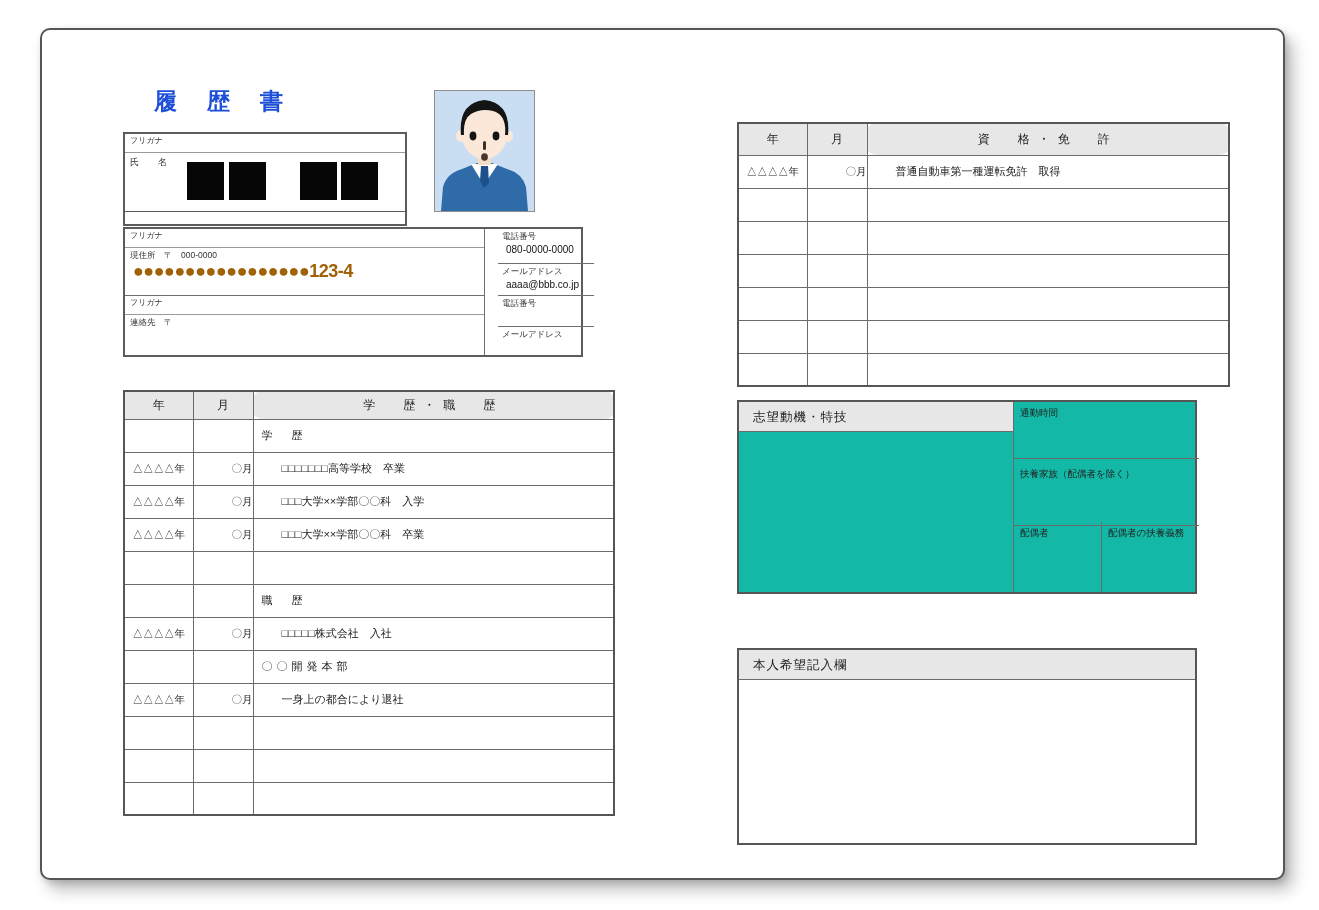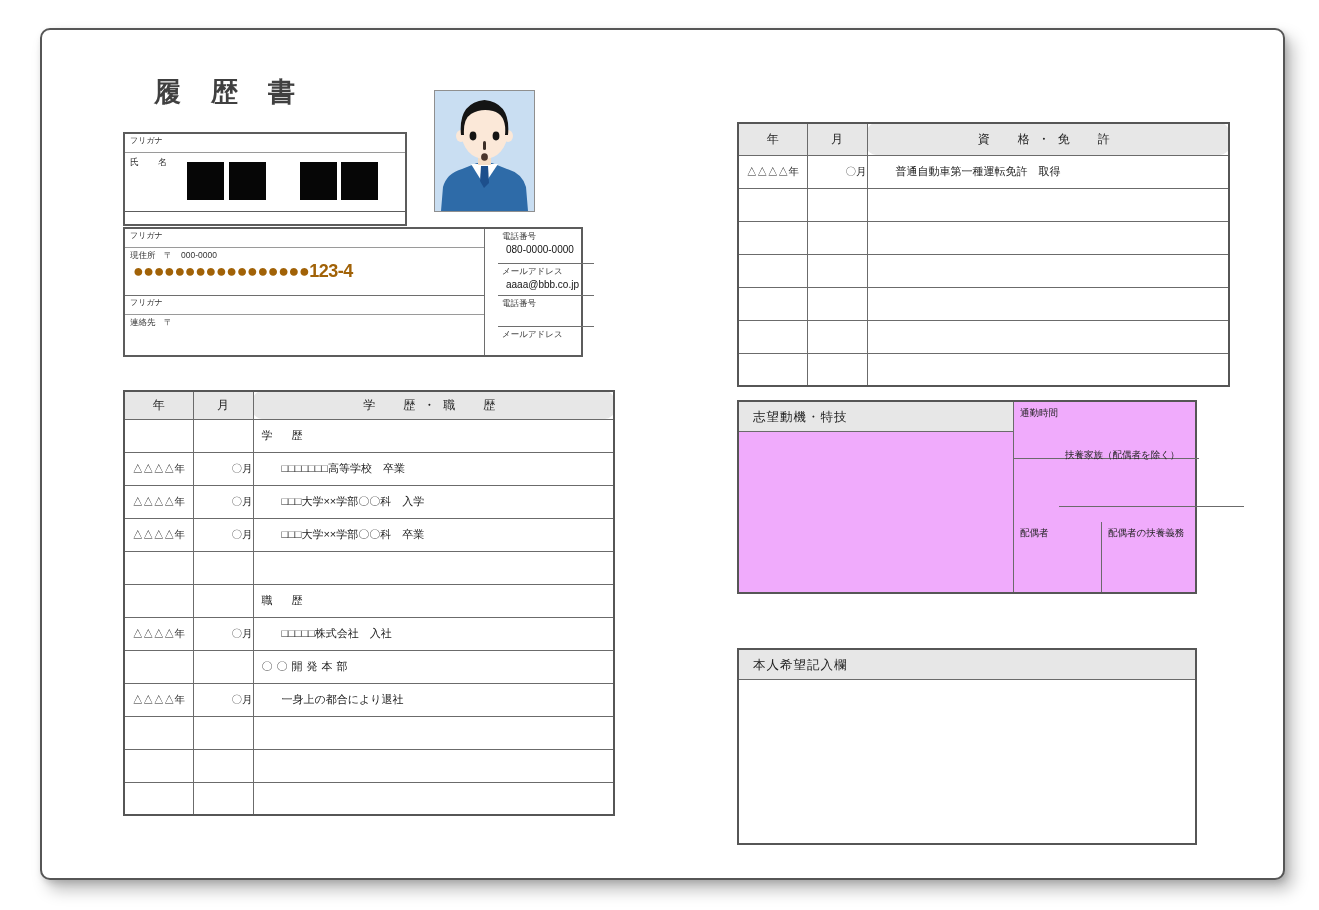--- a/index.html
+++ b/index.html
@@ -5,21 +5,21 @@
   * { margin:0; padding:0; box-sizing:border-box; }
   html,body { width:1319px; height:910px; background:#ffffff; font-family:"Liberation Sans", sans-serif; color:#222; }
   .page {
     position:absolute; left:40px; top:28px; width:1245px; height:852px;
     background:#fff; border:2px solid #565656; border-radius:10px;
     box-shadow:8px 10px 16px rgba(0,0,0,0.25), 2px 3px 6px rgba(0,0,0,0.15);
   }
   .abs { position:absolute; }
 
   
-  .doc-title { left:112px; top:44px; font-size:27px; font-weight:600; color:#404040; letter-spacing:30px; white-space:nowrap; }
+  .doc-title { left:112px; top:56px; font-size:23px; font-weight:600; color:#1d4ed8; letter-spacing:30px; white-space:nowrap; }
 
   
   .name-box { left:81px; top:102px; width:284px; height:81px; border:2px solid #5c5c5c; background:#fff; }
   .furigana-strip { height:16px; border-bottom:1px solid #9a9a9a; font-size:8px; color:#333; padding:2px 0 16px 5px; line-height:10px; }
   .name-label { font-size:9px; color:#333; padding:3px 0 0 5px; letter-spacing:5px; }
   .sq-wrap { position:absolute; left:0; top:0; width:100%; height:100%; }
   .sq { position:absolute; top:28px; width:37px; height:38px; background:#060606; }
   .sq:nth-child(1){ left:62px; } .sq:nth-child(2){ left:104px; }
   .sq:nth-child(3){ left:175px; } .sq:nth-child(4){ left:216px; }
   .birth-strip { left:81px; top:181px; width:284px; height:15px; border:2px solid #5c5c5c; border-top:1px solid #5c5c5c; background:#fff; }
@@ -49,25 +49,25 @@
   td.col-text { font-size:11px; color:#222; padding-left:28px; text-align:left; }
   td.col-text.center { text-align:left; padding-left:8px; letter-spacing:4px; }
   .edu-table { left:81px; top:360px; }
   .edu-table th { height:28px; }
   .edu-table td { height:33px; }
   .qual-table { left:695px; top:92px; }
   .qual-table th { height:32px; }
   .qual-table td { height:33px; }
 
   
-  .motiv { left:695px; top:370px; width:460px; height:194px; border:2px solid #565656; background:#f0abfc; }
+  .motiv { left:695px; top:370px; width:460px; height:194px; border:2px solid #565656; background:#14b8a6; }
   .motiv-left { left:0; top:0; width:275px; height:100%; border-right:1px solid #6b6b6b; }
   .motiv-head { height:30px; background:#e7e7e7; border-bottom:1px solid #6b6b6b; font-size:12.5px; color:#222; line-height:30px; padding-left:14px; letter-spacing:1px; }
   .mr-cell { left:275px; width:185px; border-bottom:1px solid #6b6b6b; }
-  .mr1 { top:0; height:57px; } .mr2 { top:42px; height:63px;margin-left:45px; }
+  .mr1 { top:0; height:57px; } .mr2 { top:61px; height:63px; }
   .mr3 { left:275px; top:120px; width:88px; height:70px; border-right:1px solid #6b6b6b; border-bottom:none; }
   .mr4 { left:363px; top:120px; width:97px; height:70px; border-bottom:none; }
   .mr-label { font-size:9.5px; color:#222; padding:5px 0 0 6px; white-space:nowrap; }
 
   
   .wishes { left:695px; top:618px; width:460px; height:197px; border:2px solid #565656; background:#fff; }
 </style>
 </head>
 <body>
 

